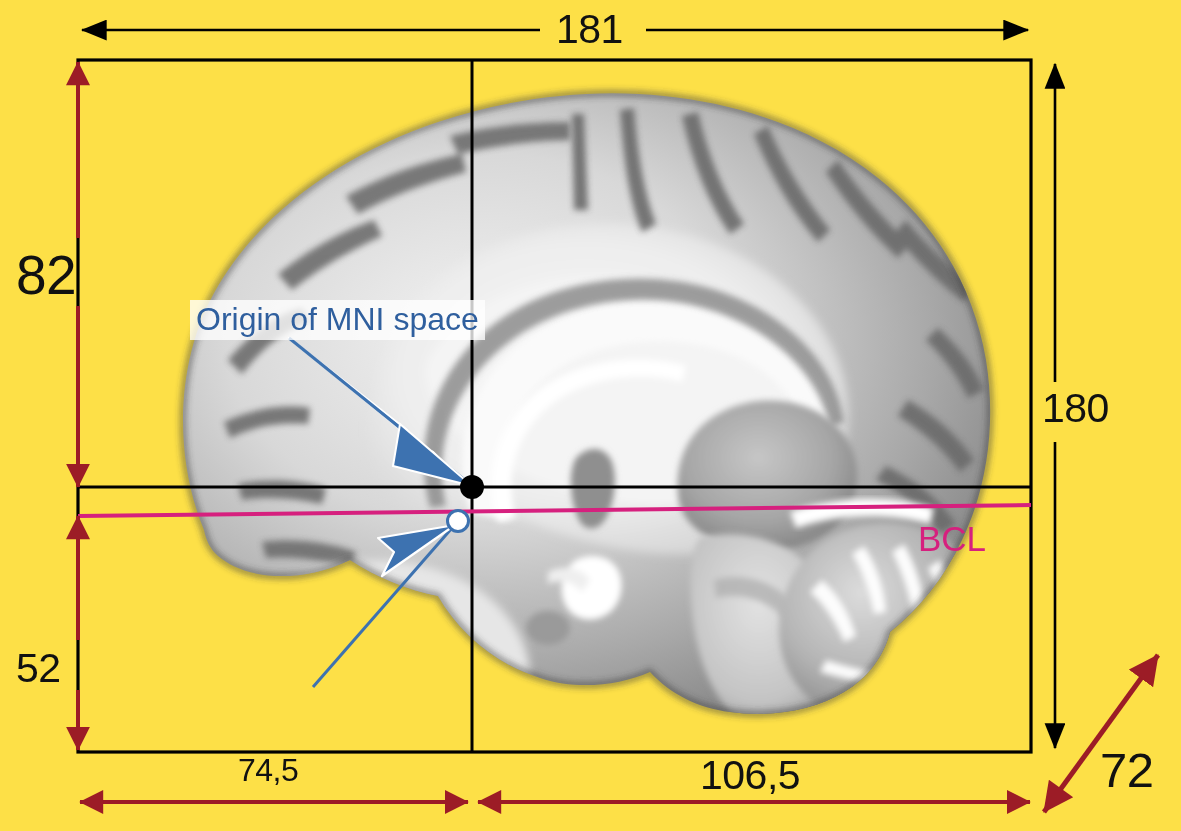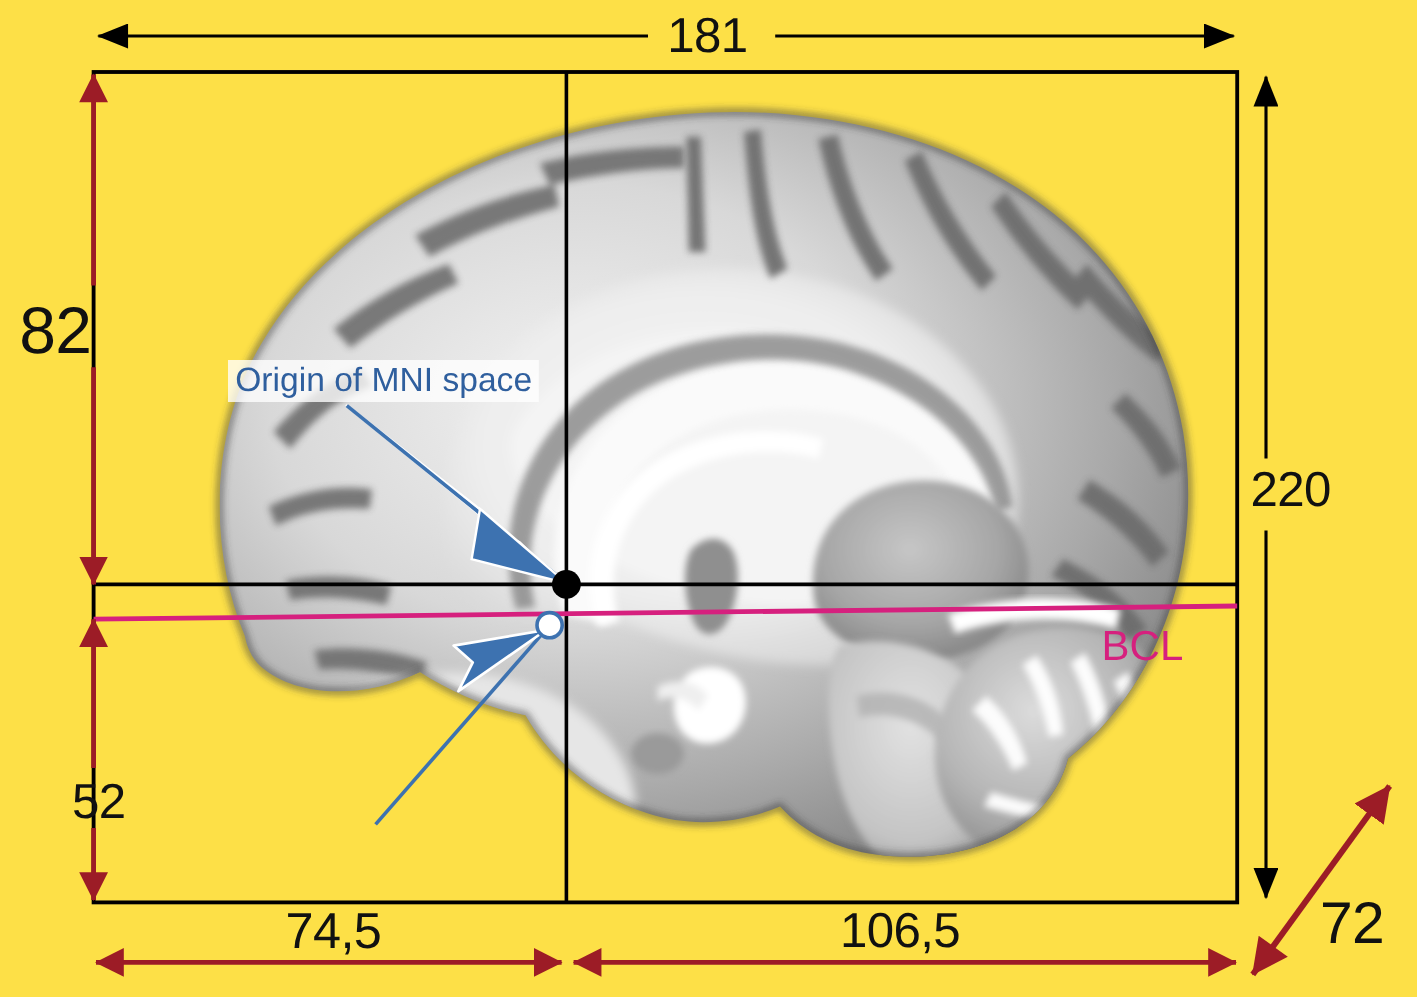--- a/index.html
+++ b/index.html
@@ -352,28 +352,28 @@
     </g>
 
     <circle cx="472" cy="487" r="12" fill="#000000"></circle>
     <circle cx="458" cy="521" r="10.5" fill="#ffffff" stroke="#3d72b0" stroke-width="3"></circle>
   </svg>
 
   <div class="dim-label" style="left:556px; top:6px; font-size:41px;">181</div>
 
   <div class="dim-label" style="left:16px; top:243px; font-size:55px;">82</div>
 
-  <div class="dim-label" style="left:16px; top:645px; font-size:41px;margin-left:44px;">52</div>
-
-  <div class="dim-label" style="left:1042px; top:385px; font-size:41px;">220</div>
-
-  <div class="dim-label" style="left:238px; top:752px; font-size:42px;">74,5</div>
+  <div class="dim-label" style="left:16px; top:645px; font-size:41px;">52</div>
+
+  <div class="dim-label" style="left:1042px; top:385px; font-size:41px;">180</div>
+
+  <div class="dim-label" style="left:238px; top:752px; font-size:32px;">74,5</div>
 
   <div class="dim-label" style="left:700px; top:752px; font-size:41px;">106,5</div>
 
   <div class="dim-label" style="left:1100px; top:742px; font-size:49px;">72</div>
 
-  <div class="anno-label boxed" style="left:190px; top:300px; font-size:28px;">Origin of MNI space</div>
+  <div class="anno-label boxed" style="left:190px; top:300px; font-size:32px;">Origin of MNI space</div>
 
 
   <div class="bcl-label" style="left:918px; top:519px; font-size:35px;">BCL</div>
 
 </div>
 
 </body></html>

